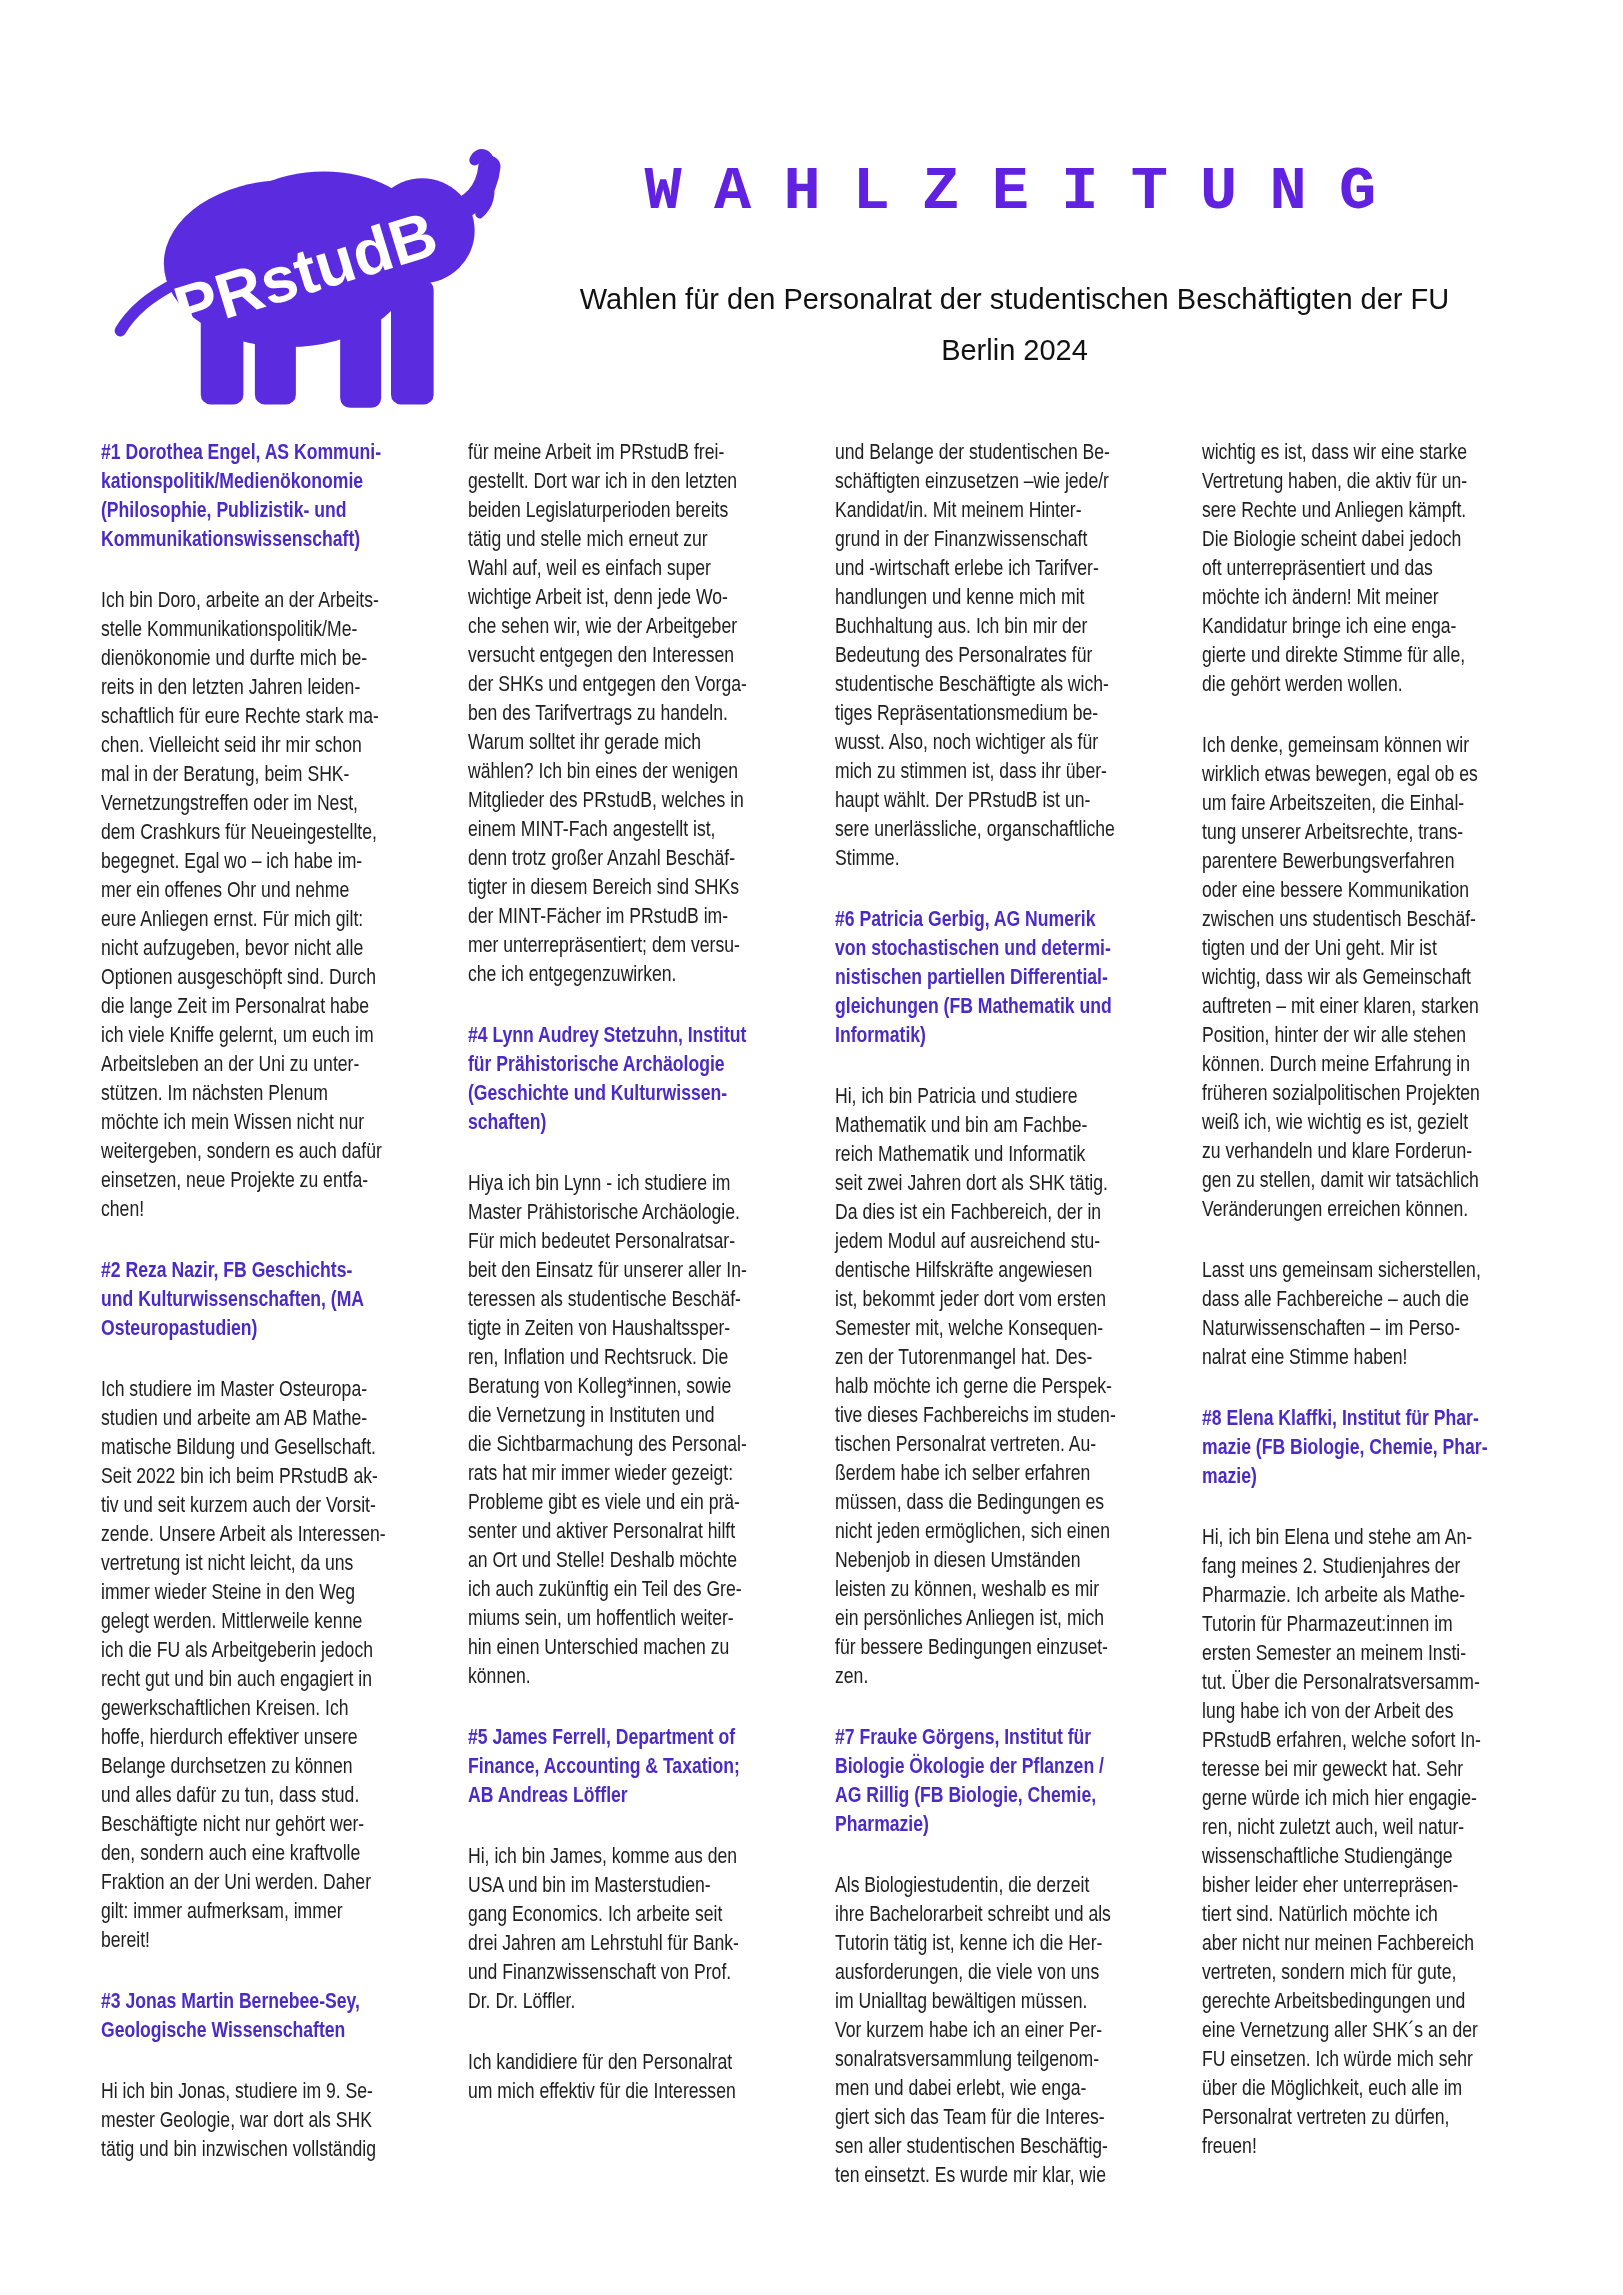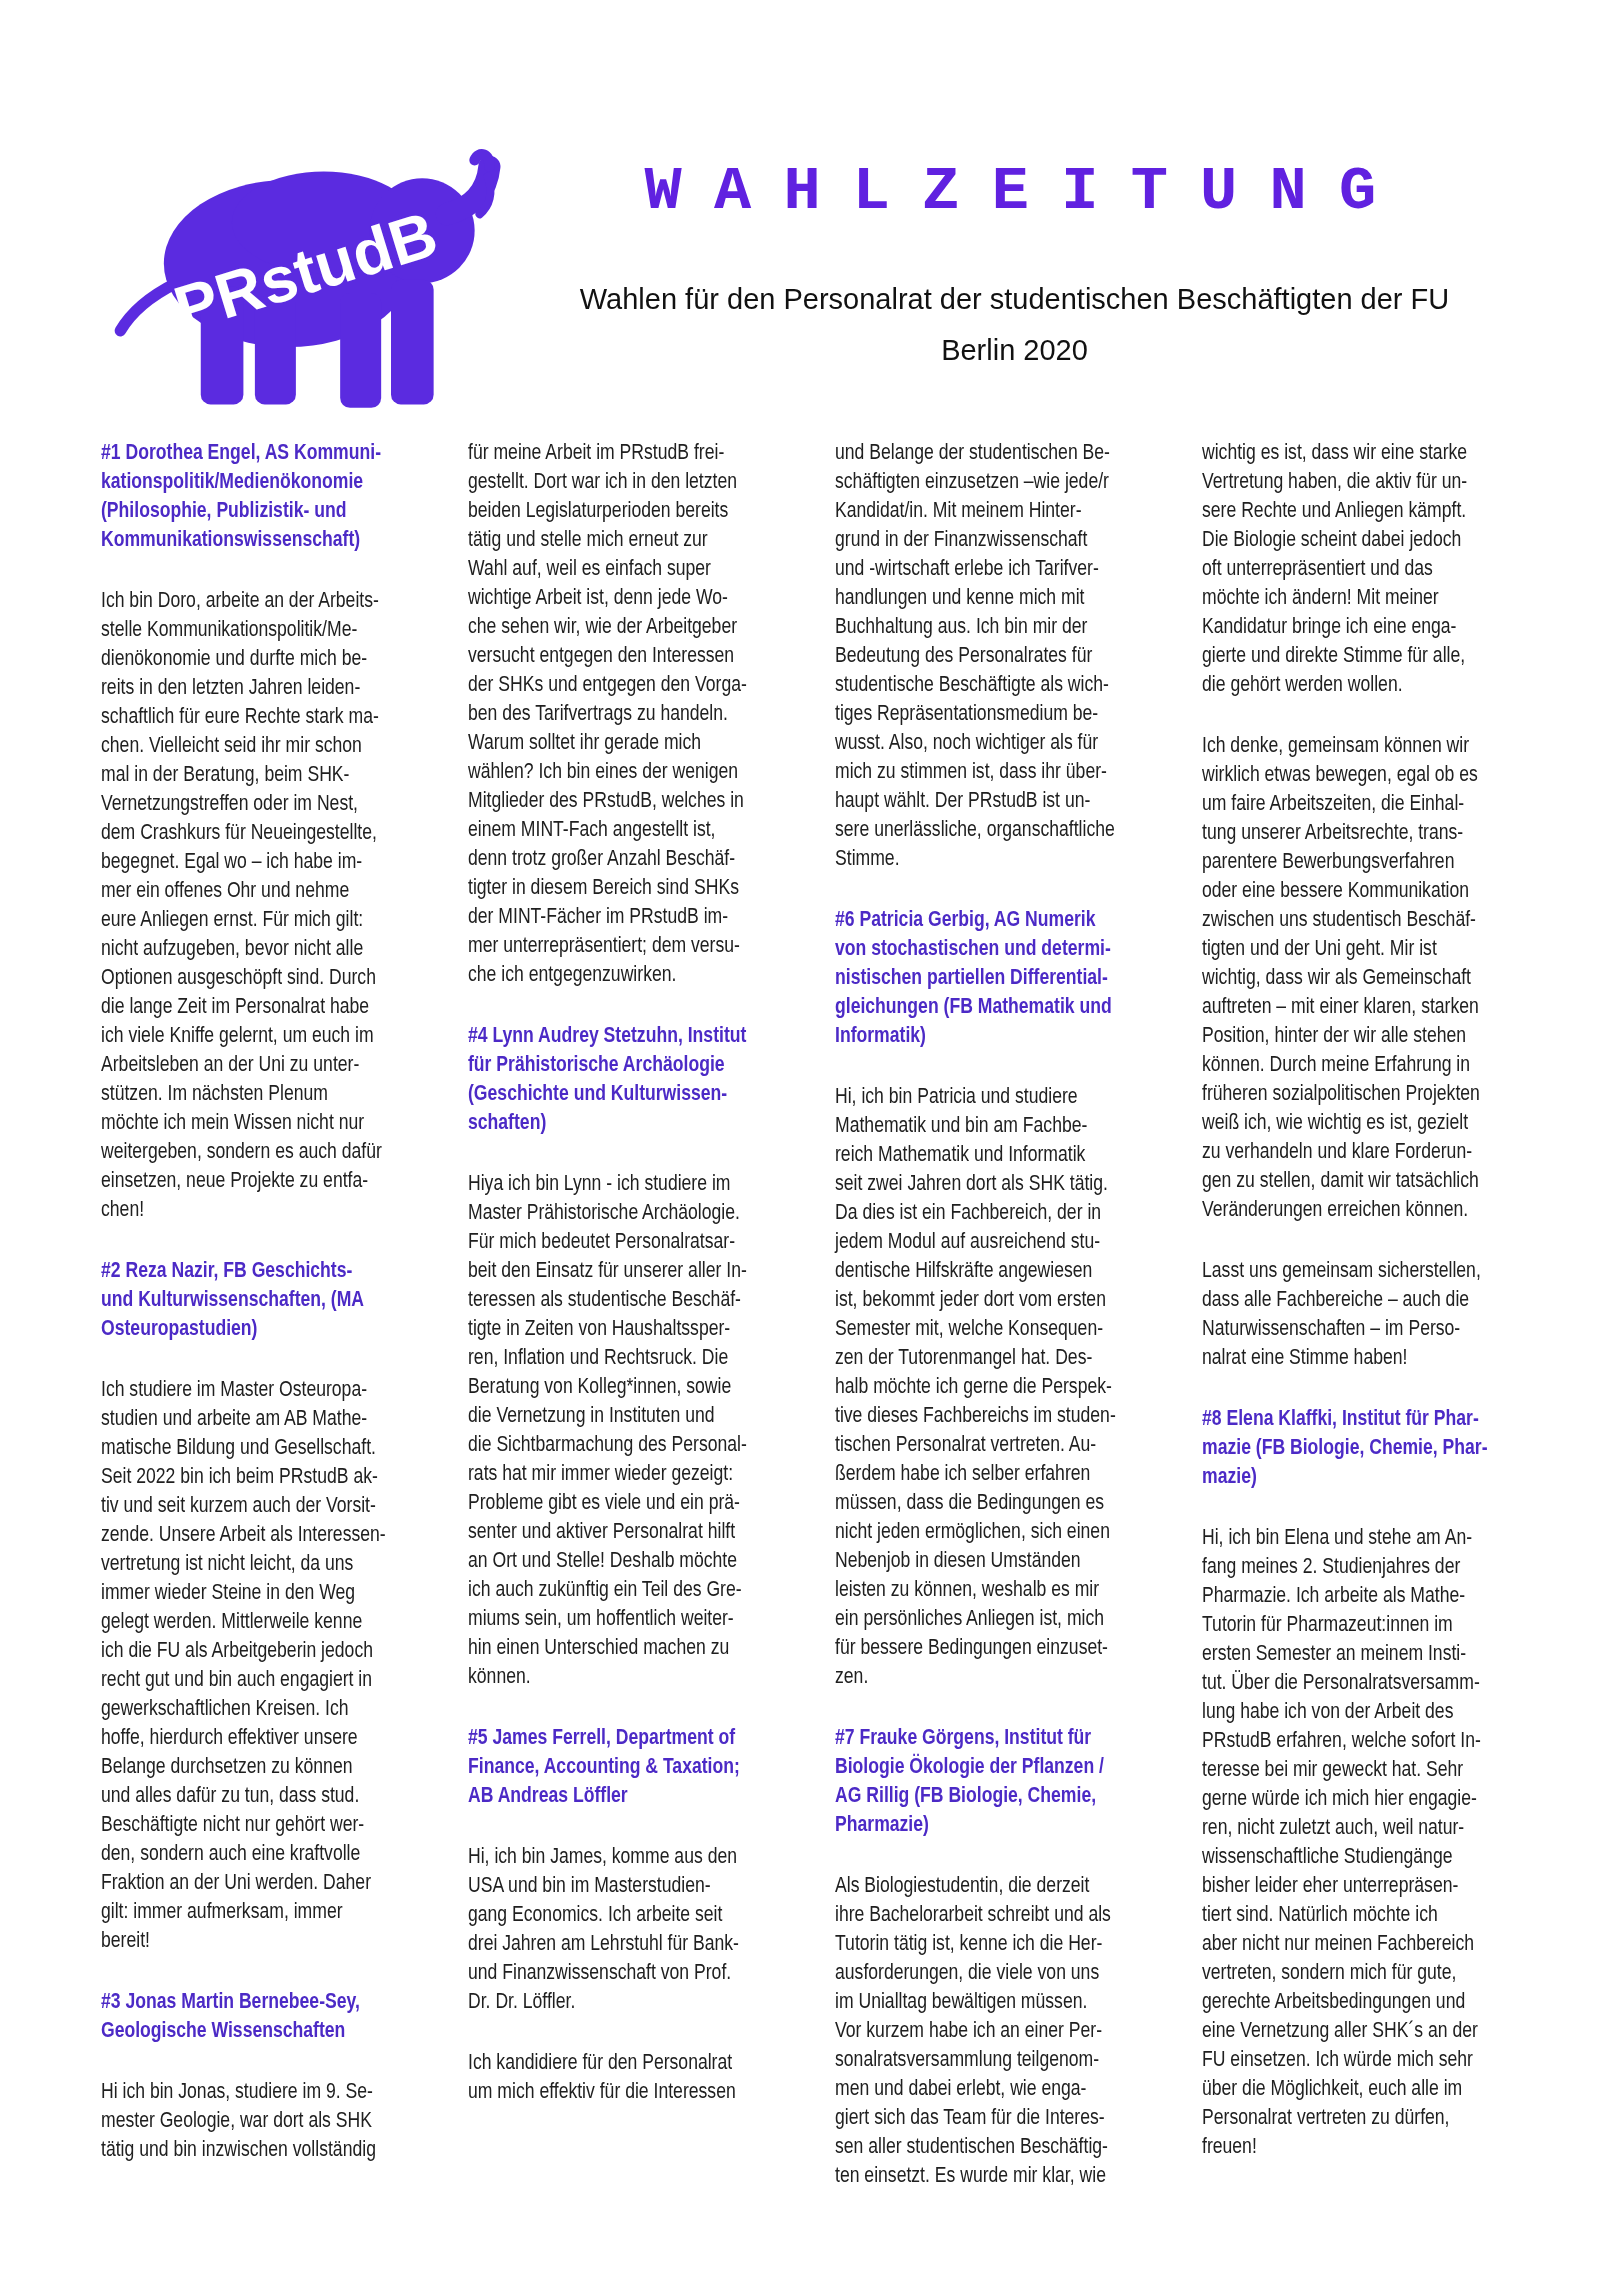--- a/index.html
+++ b/index.html
@@ -74,21 +74,21 @@
       <path d="M418 112 C 450 104, 467 84, 470 54" fill="none" stroke="#5b2be0" stroke-width="27" stroke-linecap="round" class="accent-stroke"></path>
       <path d="M470 54 C 471 38, 457 34, 452 46" fill="none" stroke="#5b2be0" stroke-width="13" stroke-linecap="round" class="accent-stroke"></path>
       <path d="M468 66 C 475 86, 470 102, 458 112" fill="none" stroke="#5b2be0" stroke-width="10" stroke-linecap="round" class="accent-stroke"></path>
     </g>
     <text x="250" y="208" transform="rotate(-17 250 195)" text-anchor="middle" fill="#ffffff" font-family="Liberation Sans, DejaVu Sans, sans-serif" font-size="78" font-weight="bold">PRstudB</text>
   </svg>
 
   <div class="masthead" style="color: rgb(96, 33, 224); font-family: Liberation Mono, monospace;">WAHLZEITUNG</div>
 
   <div class="subtitle">Wahlen für den Personalrat der studentischen Beschäftigten der FU
-Berlin 2020</div>
+Berlin 2024</div>
 
   <div class="columns">
       <div class="col">
         <div class="col-inner">
           <div class="blk heading">#1 Dorothea Engel, AS Kommuni-
 kationspolitik/Medienökonomie
 (Philosophie, Publizistik- und
 Kommunikationswissenschaft)</div>
           <div class="blk para">Ich bin Doro, arbeite an der Arbeits-
 stelle Kommunikationspolitik/Me-

